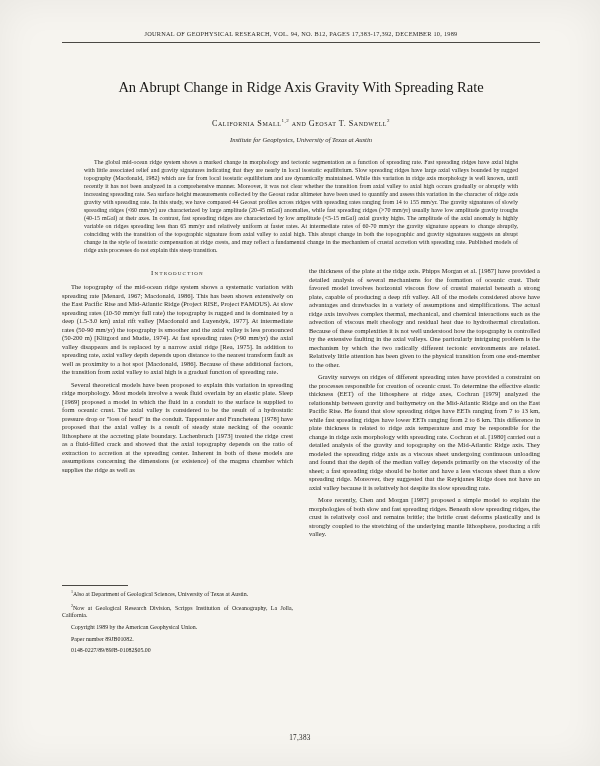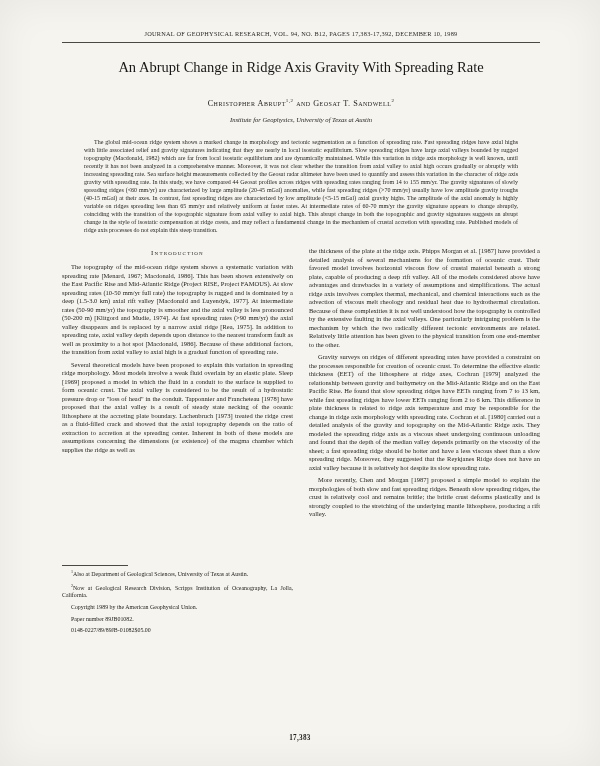--- a/index.html
+++ b/index.html
@@ -18,21 +18,21 @@
   .journal-header {
     text-align:center;
     font-size:6.3px;
     letter-spacing:0.25px;
     color:#2a2927;
     white-space:nowrap;
   }
   .header-rule { border:none; border-top:1px solid #4a4844; margin:5px 0 0 0; }
 
   .title {
-    margin-top:16px;
+    margin-top:36px;
     text-align:center;
     font-size:14.5px;
     font-weight:normal;
     color:#181715;
   }
 
   .authors {
     margin-top:22px;
     text-align:center;
     font-size:8.2px;
@@ -92,35 +92,34 @@
   .copyright { font-size:5.9px; margin-top:6px; text-indent:8px; }
   .paper-number { font-size:5.9px; margin-top:8px; }
   .issn { font-size:5.9px; margin-top:1px; }
 
   .page-number {
     position:absolute;
     bottom:24px; left:0; right:0;
     text-align:center;
     font-size:7.2px;
     letter-spacing:0.3px;
-    font-weight:bold;
   }
 </style>
 </head>
 <body>
 
 <div class="page">
   <div class="content">
 
     <div class="journal-header">JOURNAL OF GEOPHYSICAL RESEARCH, VOL. 94, NO. B12, PAGES 17,383-17,392, DECEMBER 10, 1989</div>
     <hr class="header-rule">
 
     <h1 class="title">An Abrupt Change in Ridge Axis Gravity With Spreading Rate</h1>
 
-    <div class="authors"><span>Christopher Abrupt</span><sup>1,2</sup><span> and </span><span>Geosat T. Sandwell</span><sup>2</sup></div>
+    <div class="authors"><span>California Small</span><sup>1,2</sup><span> and </span><span>Geosat T. Sandwell</span><sup>2</sup></div>
 
     <div class="affiliation">Institute for Geophysics, University of Texas at Austin</div>
 
     <div class="abstract">The global mid-ocean ridge system shows a marked change in morphology and tectonic segmentation as a function of spreading rate. Fast spreading ridges have axial highs with little associated relief and gravity signatures indicating that they are nearly in local isostatic equilibrium. Slow spreading ridges have large axial valleys bounded by rugged topography (Macdonald, 1982) which are far from local isostatic equilibrium and are dynamically maintained. While this variation in ridge axis morphology is well known, until recently it has not been analyzed in a comprehensive manner. Moreover, it was not clear whether the transition from axial valley to axial high occurs gradually or abruptly with increasing spreading rate. Sea surface height measurements collected by the Geosat radar altimeter have been used to quantify and assess this variation in the character of ridge axis gravity with spreading rate. In this study, we have compared 44 Geosat profiles across ridges with spreading rates ranging from 14 to 155 mm/yr. The gravity signatures of slowly spreading ridges (&lt;60 mm/yr) are characterized by large amplitude (20-45 mGal) anomalies, while fast spreading ridges (&gt;70 mm/yr) usually have low amplitude gravity troughs (40-15 mGal) at their axes. In contrast, fast spreading ridges are characterized by low amplitude (&lt;5-15 mGal) axial gravity highs. The amplitude of the axial anomaly is highly variable on ridges spreading less than 65 mm/yr and relatively uniform at faster rates. At intermediate rates of 60-70 mm/yr the gravity signature appears to change abruptly, coinciding with the transition of the topographic signature from axial valley to axial high. This abrupt change in both the topographic and gravity signatures suggests an abrupt change in the style of isostatic compensation at ridge crests, and may reflect a fundamental change in the mechanism of crustal accretion with spreading rate. Published models of ridge axis processes do not explain this steep transition.</div>
 
     <div class="columns">
 
       <div class="col">
         <div class="section-heading">Introduction</div>
         <p>The topography of the mid-ocean ridge system shows a systematic variation with spreading rate [Menard, 1967; Macdonald, 1986]. This has been shown extensively on the East Pacific Rise and Mid-Atlantic Ridge (Project RISE, Project FAMOUS). At slow spreading rates (10-50 mm/yr full rate) the topography is rugged and is dominated by a deep (1.5-3.0 km) axial rift valley [Macdonald and Luyendyk, 1977]. At intermediate rates (50-90 mm/yr) the topography is smoother and the axial valley is less pronounced (50-200 m) [Klitgord and Mudie, 1974]. At fast spreading rates (&gt;90 mm/yr) the axial valley disappears and is replaced by a narrow axial ridge [Rea, 1975]. In addition to spreading rate, axial valley depth depends upon distance to the nearest transform fault as well as proximity to a hot spot [Macdonald, 1986]. Because of these additional factors, the transition from axial valley to axial high is a gradual function of spreading rate.</p>

